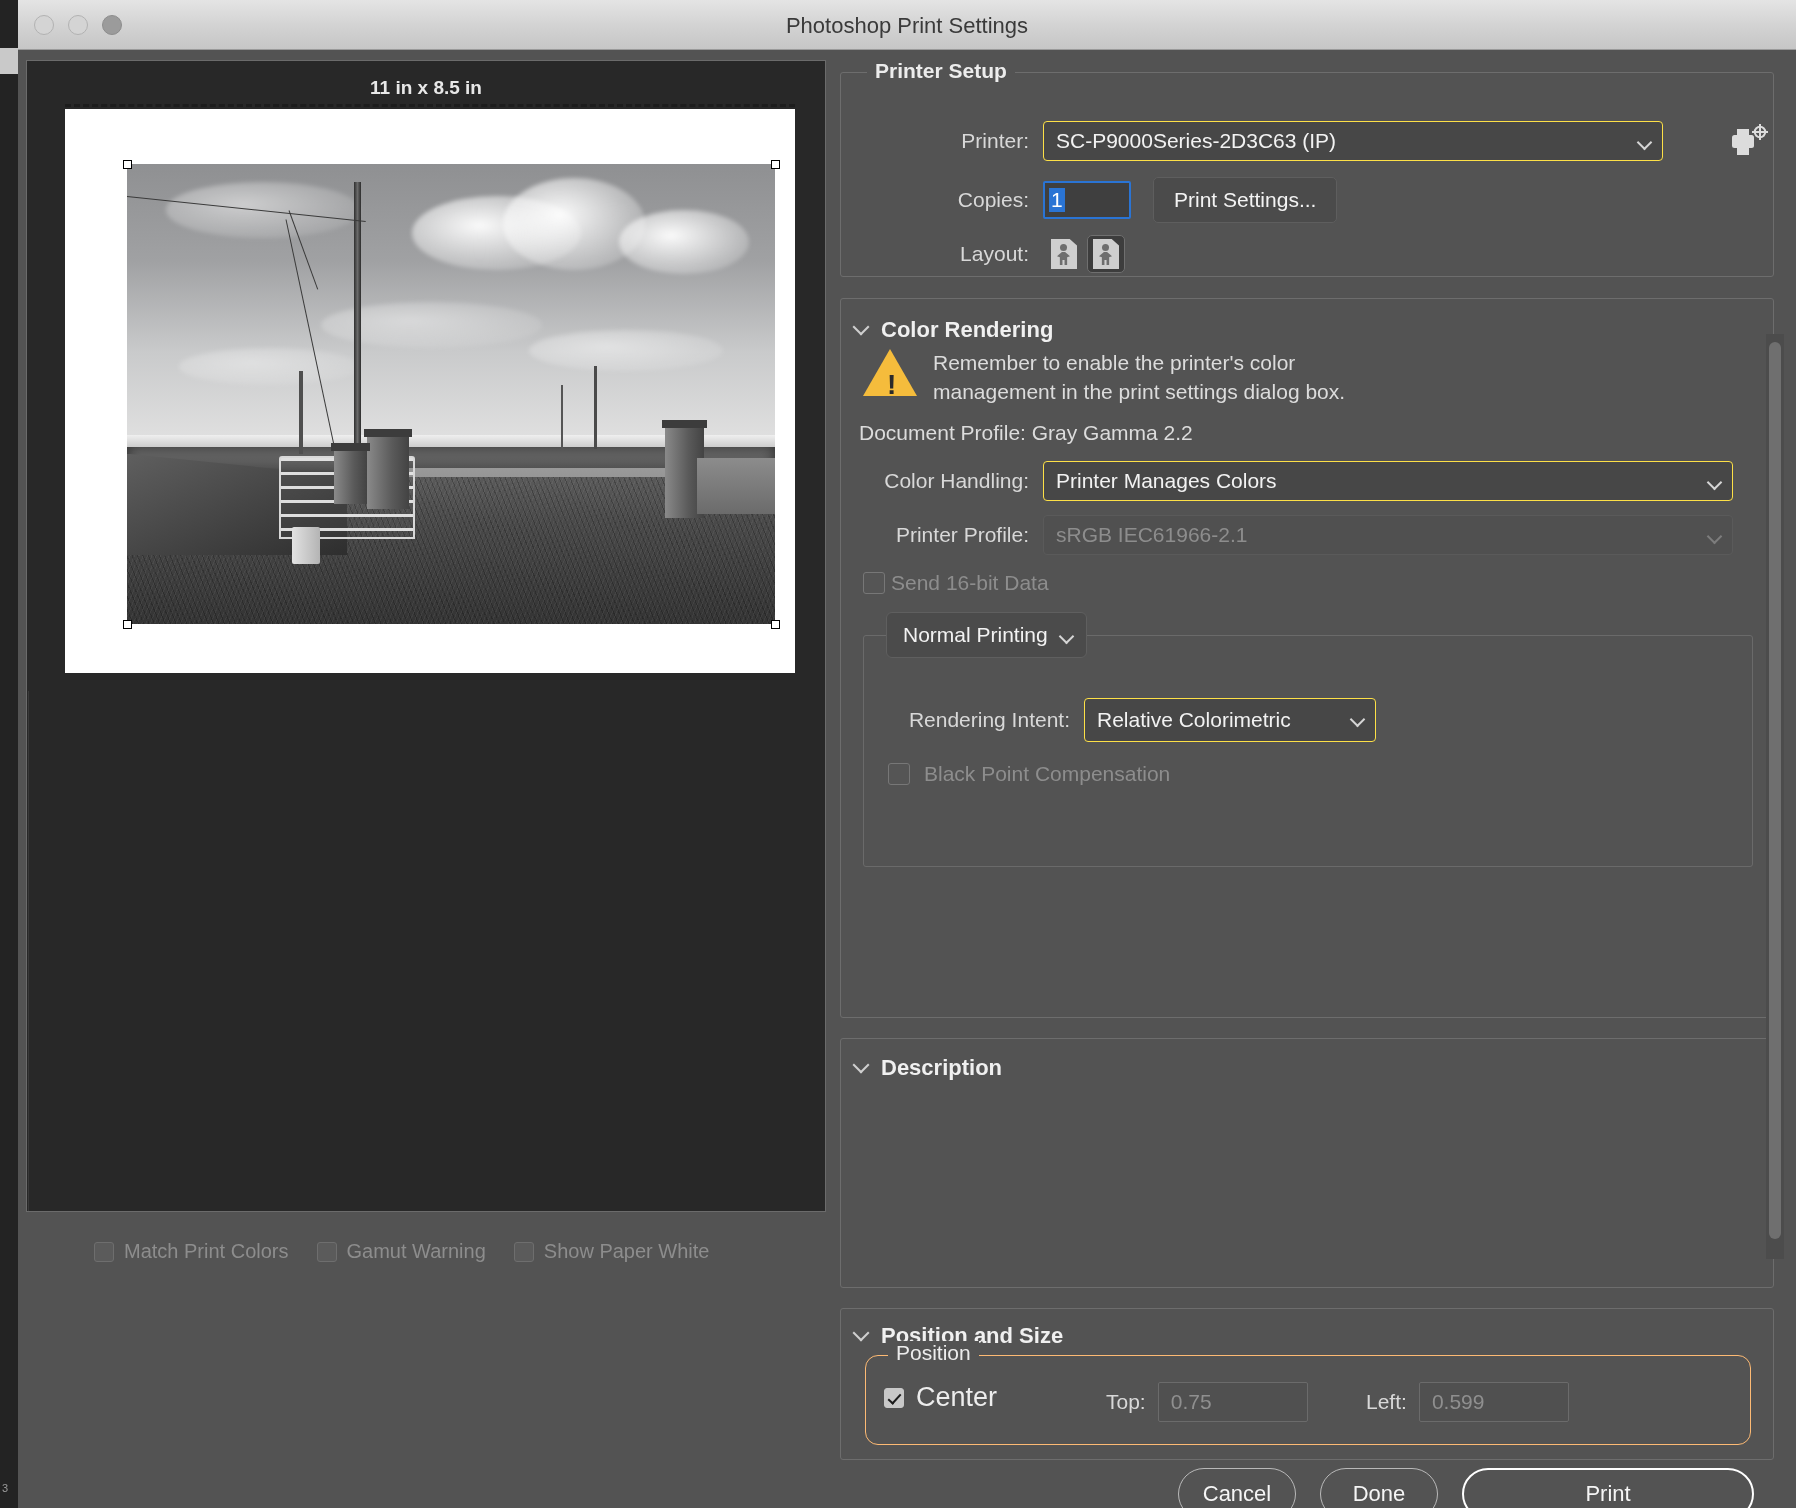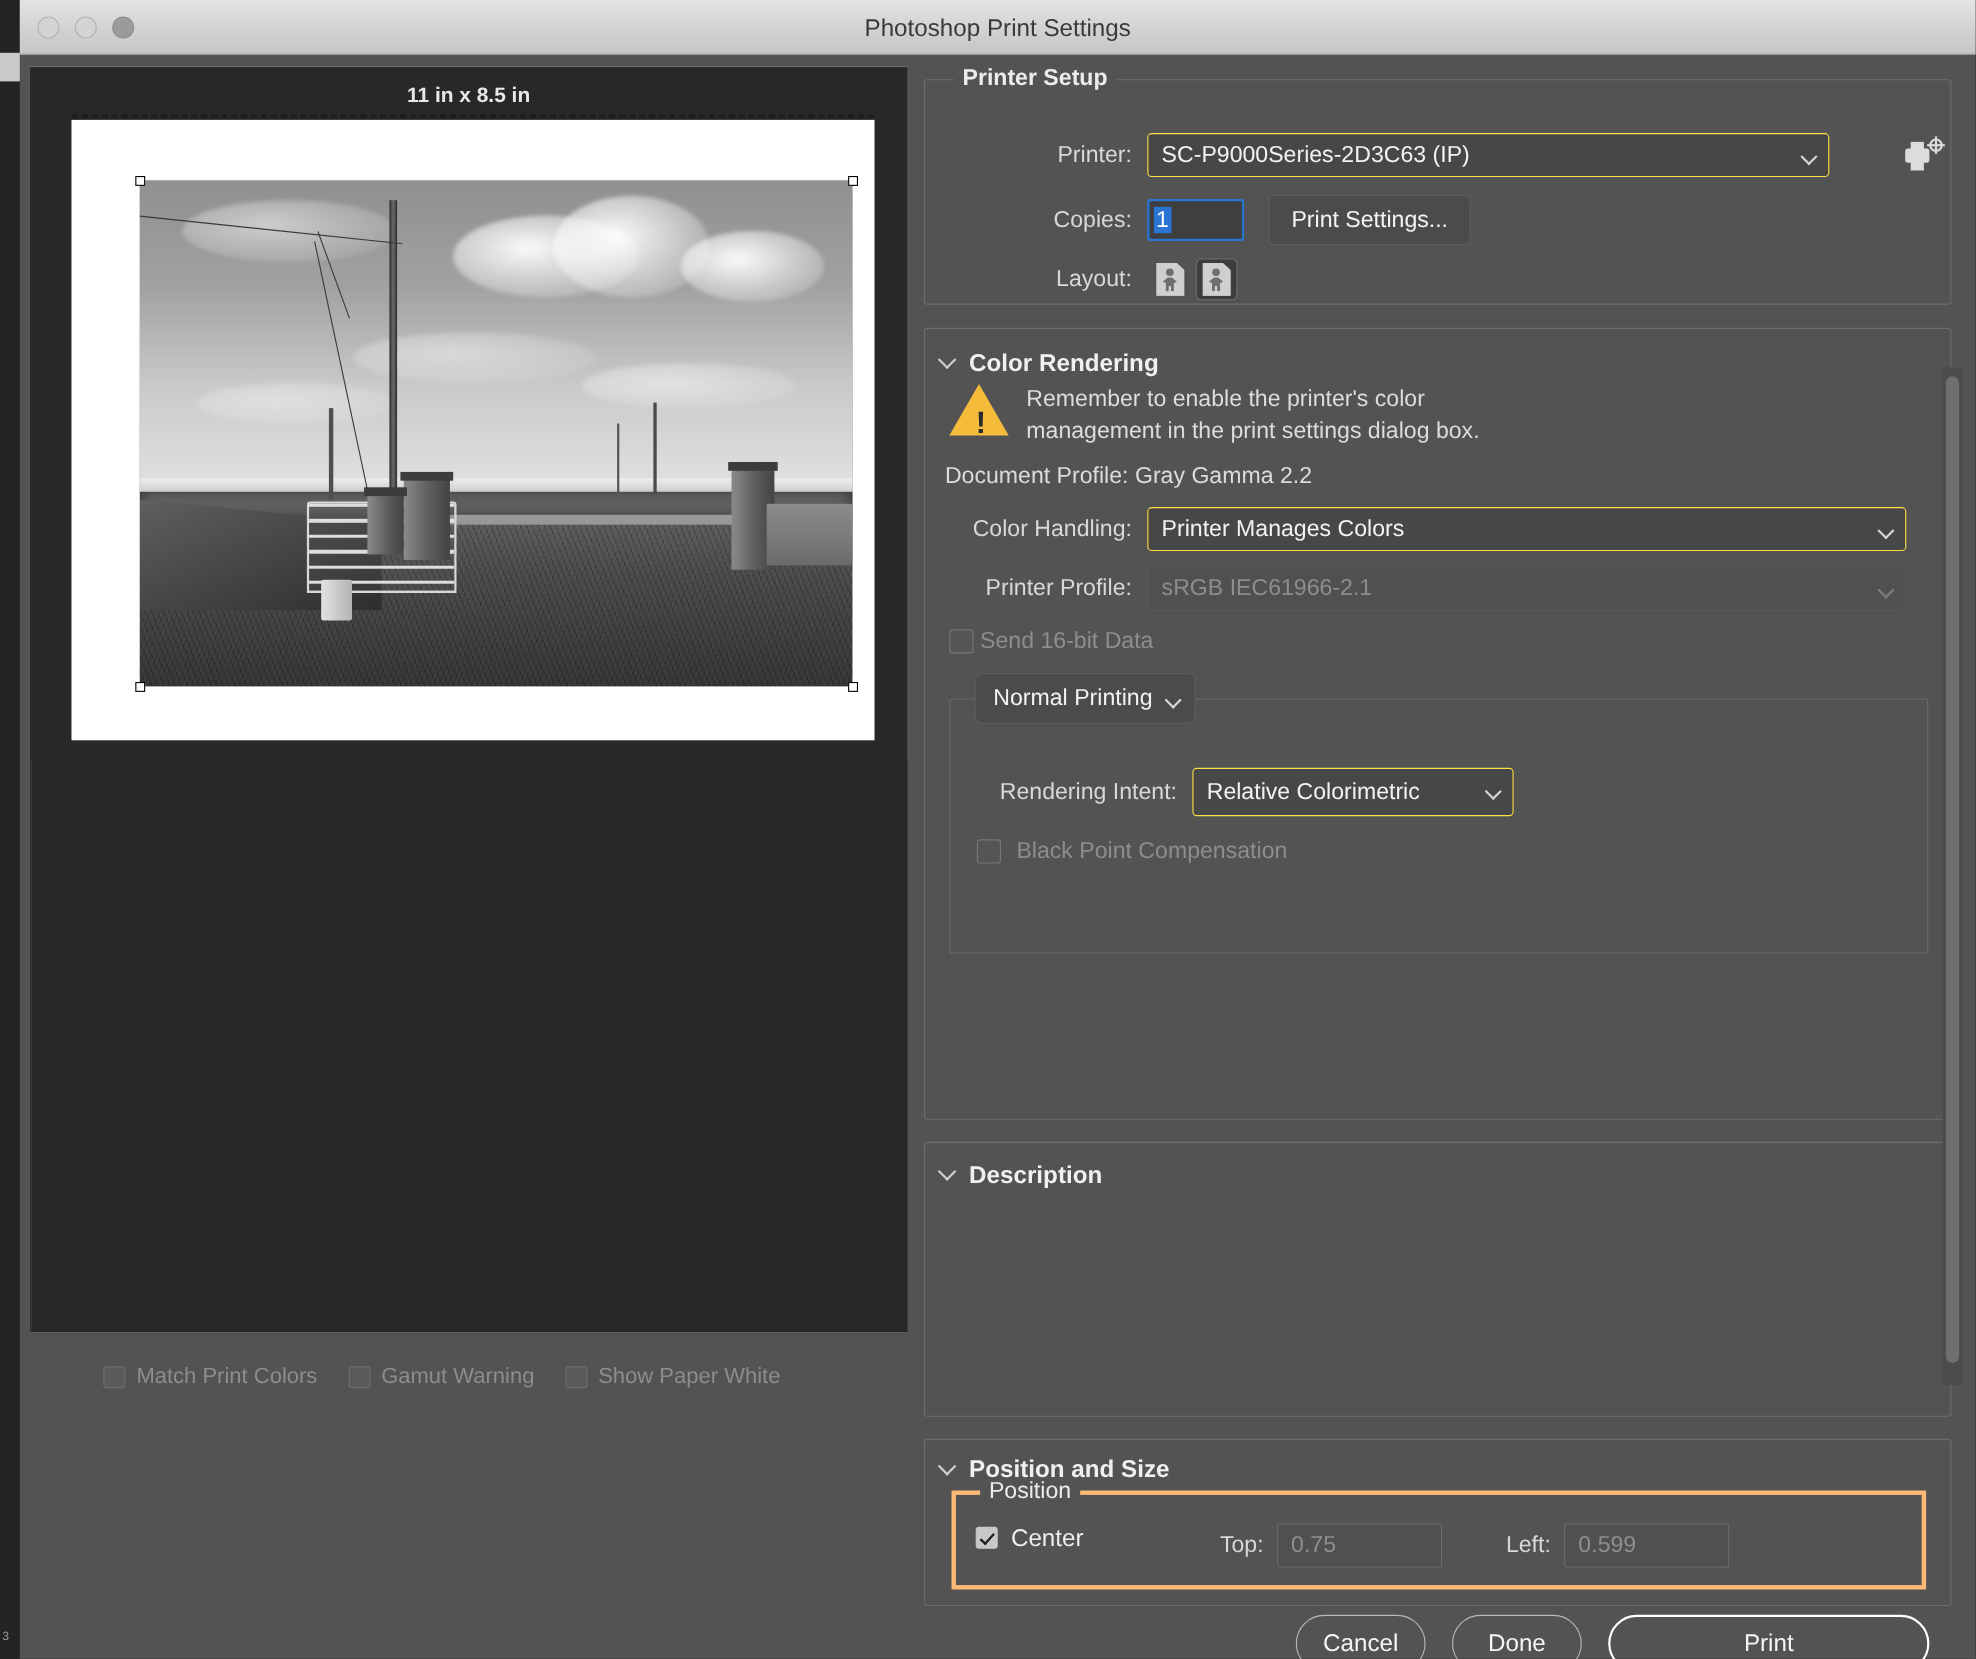--- a/index.html
+++ b/index.html
@@ -307,21 +307,21 @@
   }
 
   
   #description { left: 6px; top: 978px; width: 934px; height: 250px; }
 
   
   #pos-size { left: 6px; top: 1248px; width: 934px; height: 152px; }
 
   #position-inner {
     position:absolute; left: 24px; top: 46px; width: 886px; height: 90px;
-    border: 4px solid #fdba74; border-radius: 0;
+    border: 1px solid #fdba74; border-radius: 13px;
   }
   #position-inner .leg {
     position:absolute; top:-15px; left: 22px; padding: 0 8px;
     background: #535353; font-size: 21px; color: #ececec;
   }
   .num-field {
     height: 40px; border: 1px solid #6b6b6b; border-radius: 2px;
     background: #505050; display:flex; align-items:center; padding-left: 12px;
     font-size: 21px; color: #8f8f8f;
   }
@@ -542,21 +542,21 @@
         <div class="section-head" style="left:14px;top:14px;">
           <span class="chev"></span>
           <span>Position and Size</span>
         </div>
 
         <div id="position-inner">
           <div class="leg">Position</div>
 
           <div class="form-row" style="left:18px;top:26px;gap:12px;">
             <div class="chk-box on"></div>
-            <div style="font-size:22px;color:#ededed;">Center</div>
+            <div style="font-size:27px;color:#ededed;">Center</div>
           </div>
 
           <div class="form-row" style="left:240px;top:26px;gap:12px;">
             <div class="form-label">Top:</div>
             <div class="num-field" style="width:150px;">0.75</div>
           </div>
 
           <div class="form-row" style="left:500px;top:26px;gap:12px;">
             <div class="form-label">Left:</div>
             <div class="num-field" style="width:150px;">0.599</div>

